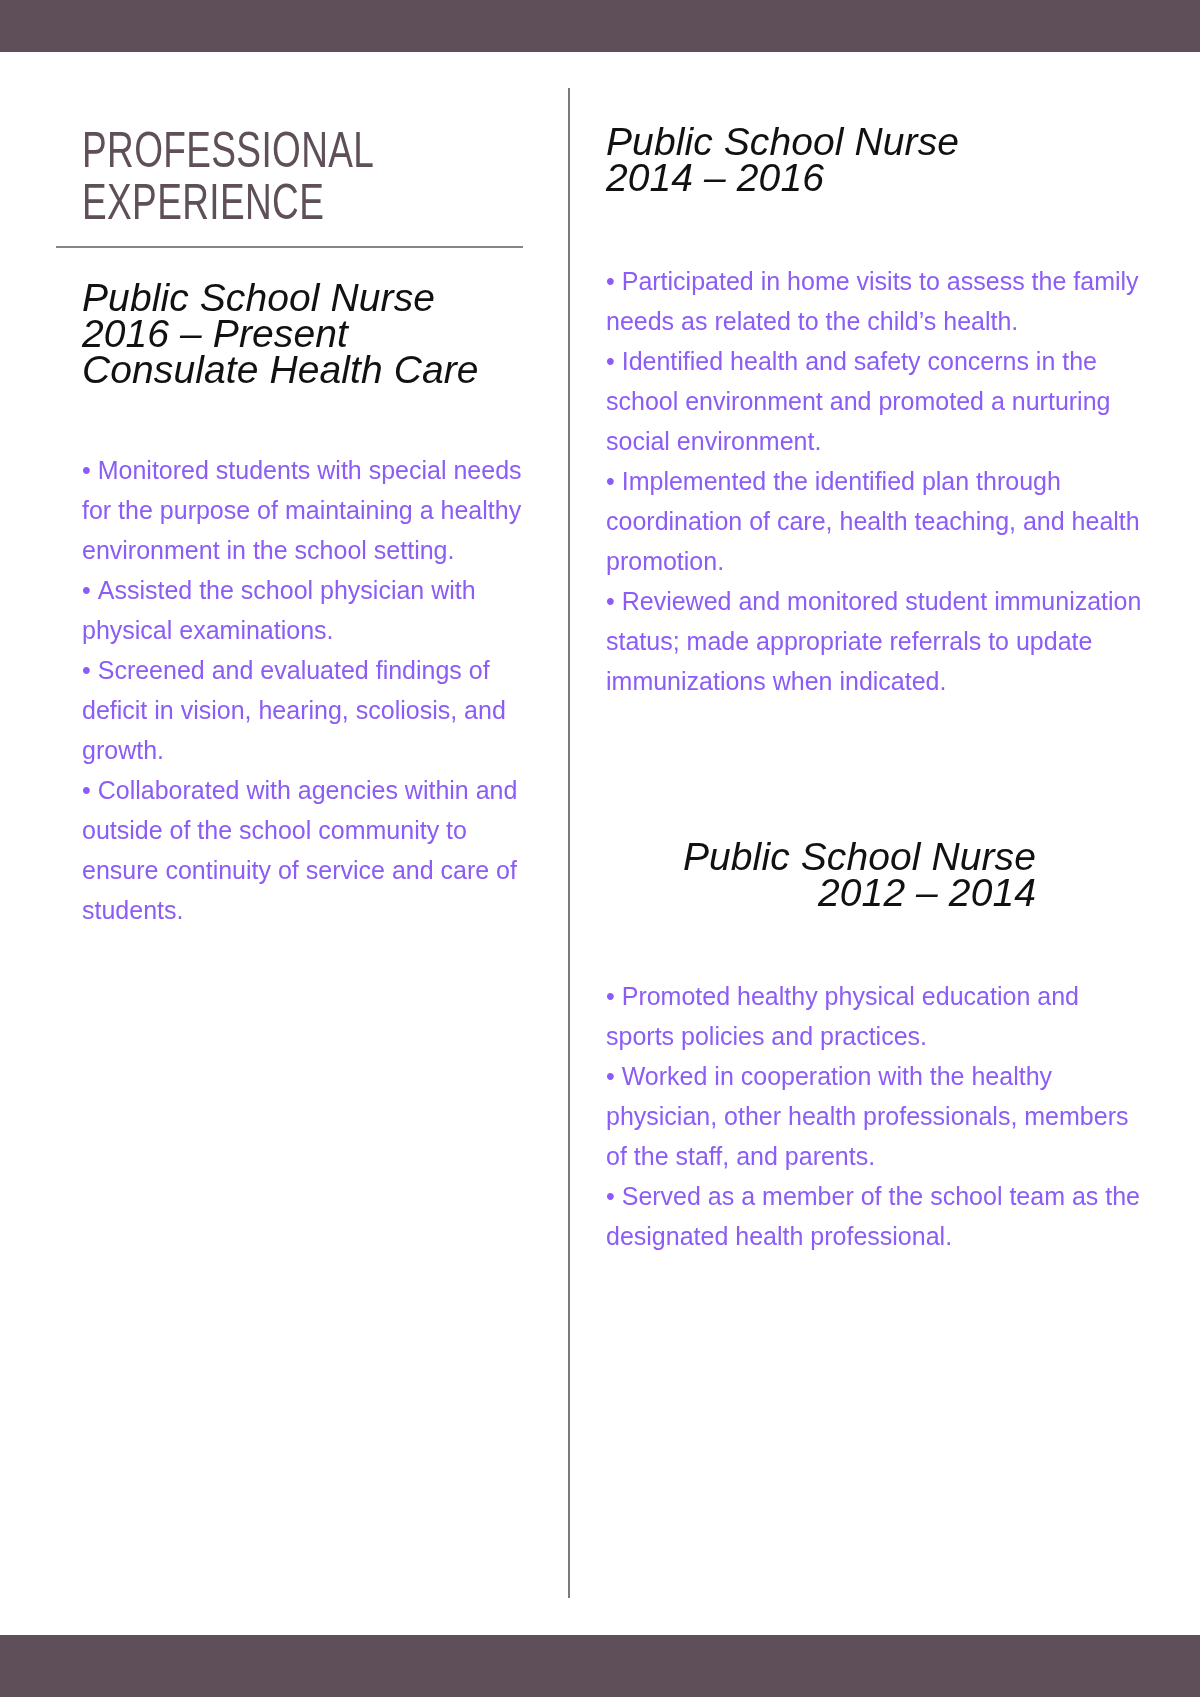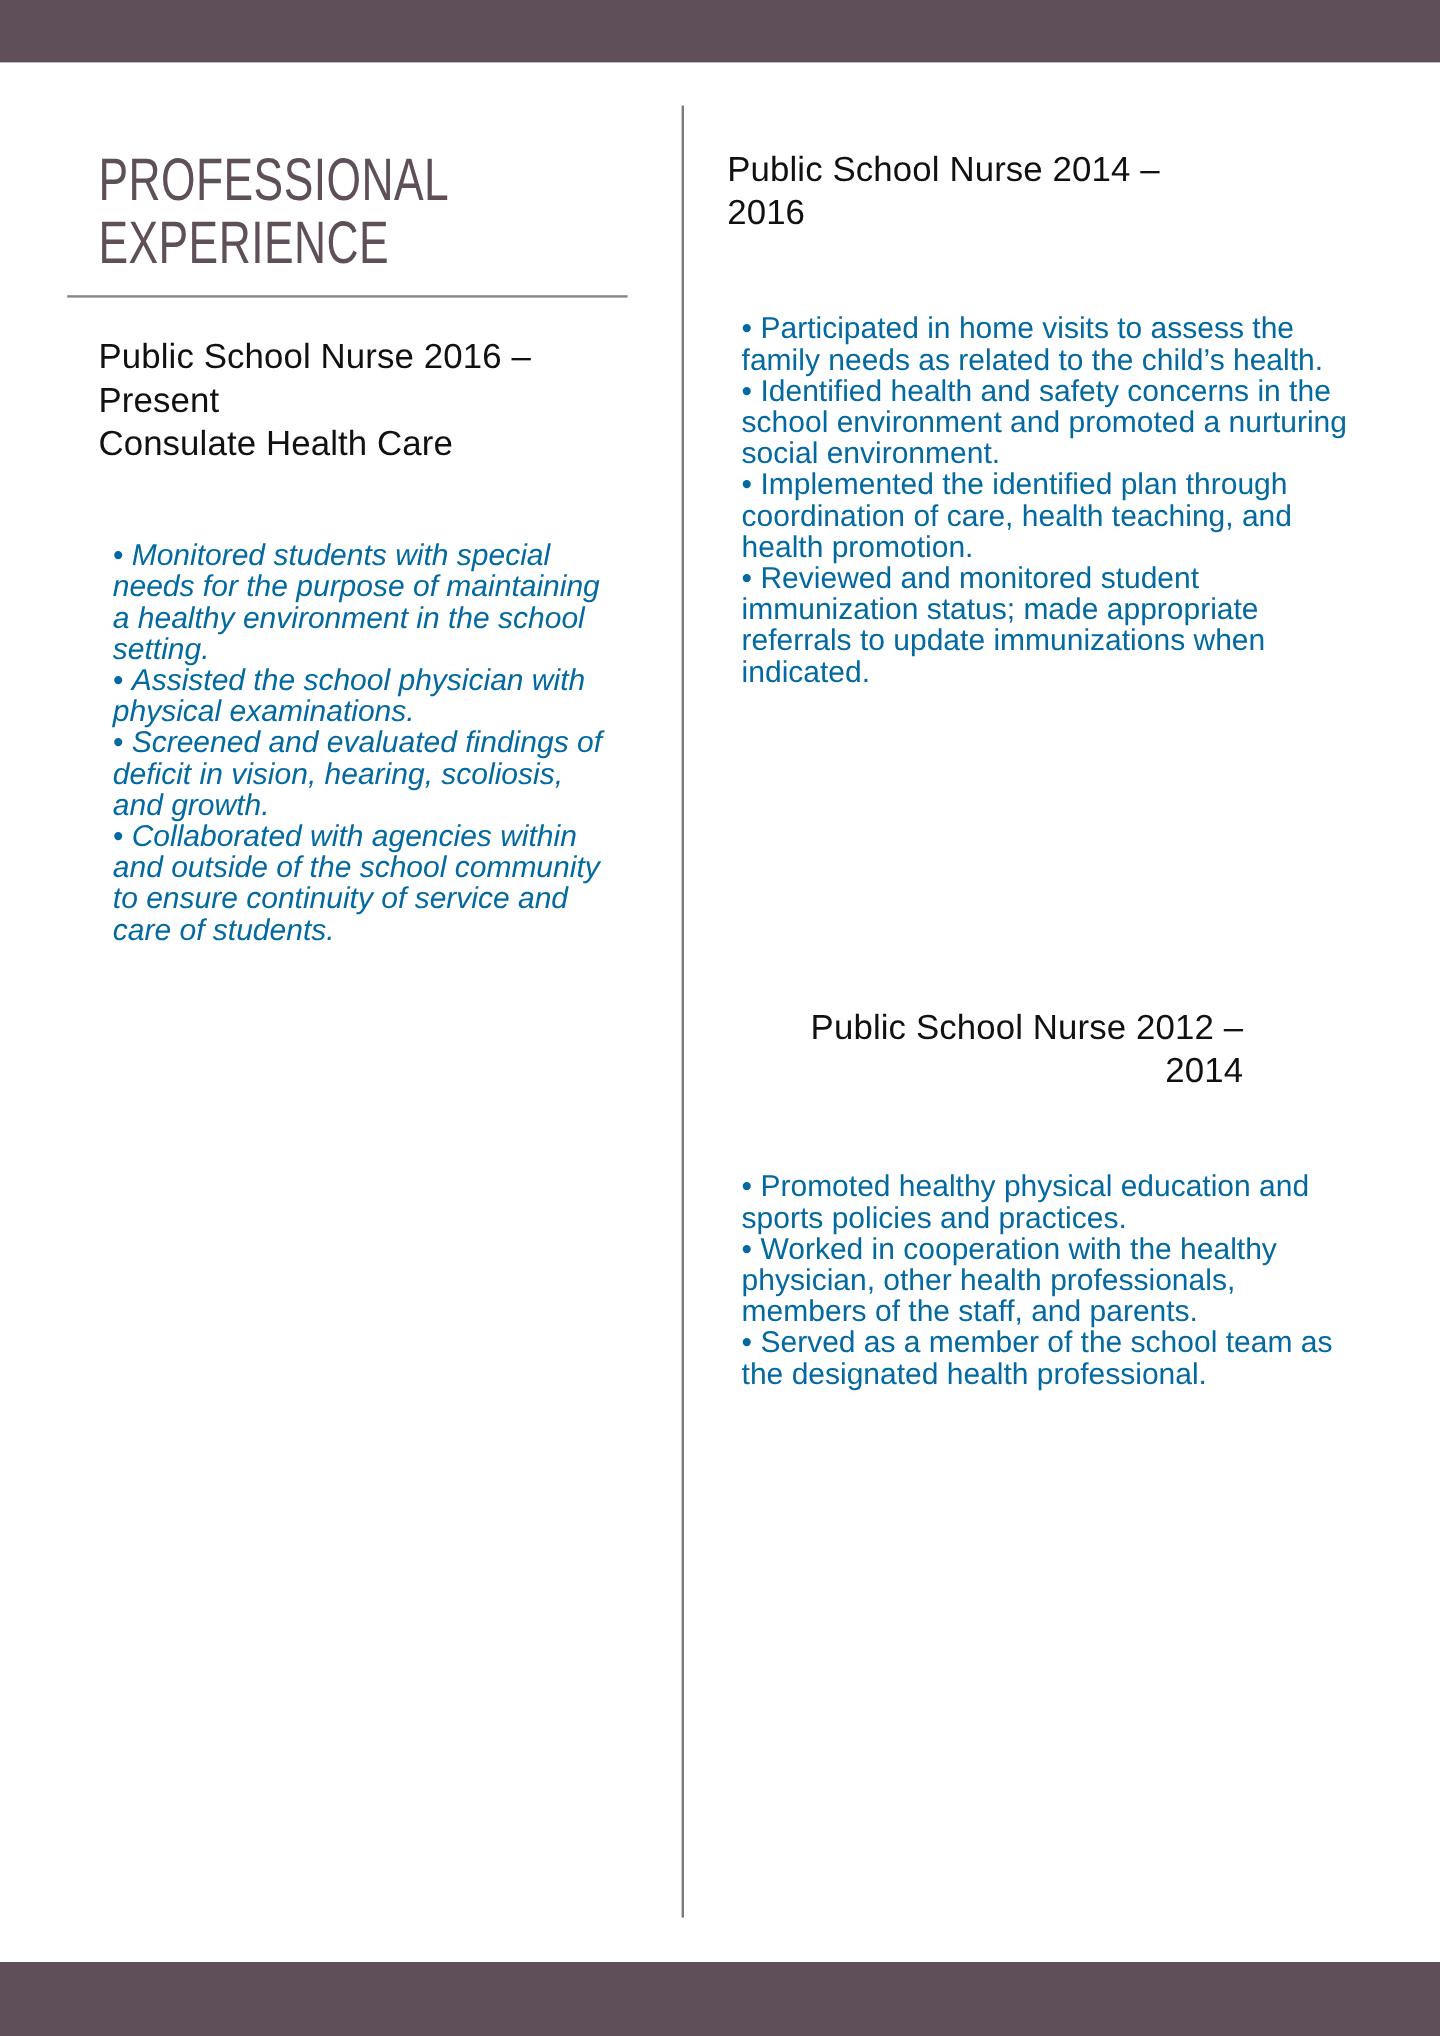--- a/index.html
+++ b/index.html
@@ -51,40 +51,41 @@
       transform: scaleX(0.74);
       transform-origin: left top;
       letter-spacing: 0.5px;
       text-transform: uppercase;
     }
     .job {
       position: absolute;
       width: 490px;
     }
     .job-header {
-      font-size: 29px;
+      font-size: 39px;
       line-height: 36px;
       font-weight: 400;
       color: #111111;
       letter-spacing: 0.1px;
+      font-style: italic;
     }
     .job-header div { white-space: pre-line; }
     .job-bullets {
-      margin: 12px;
+      margin: 0;
       padding: 0;
       list-style: none;
       font-size: 25px;
-      line-height: 26px;
-      color: #0369a1;
+      line-height: 40px;
+      color: #8b5cf6;
     }
     .job-bullets li { margin: 0; }
     .job-bullets li::before { content: "\2022\00a0"; }
 
     #job-1 { left: 82px; top: 280px; width: 445px; }
-    #job-1 .job-bullets { margin-top: 62px; font-style: italic; }
+    #job-1 .job-bullets { margin-top: 62px; }
 
     #job-2 { left: 606px; top: 124px; width: 545px; }
     #job-2 .job-header .title { width: 430px; }
     #job-2 .job-bullets { margin-top: 65px; }
 
     #job-3 { left: 606px; top: 839px; width: 545px; }
     #job-3 .job-header .title { width: 430px; text-align: right; }
     #job-3 .job-bullets { margin-top: 65px; }
   </style>
 </head>

